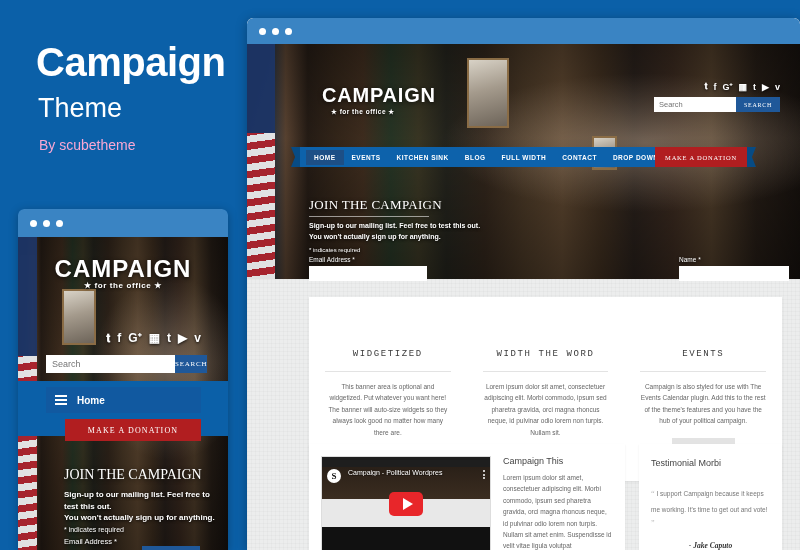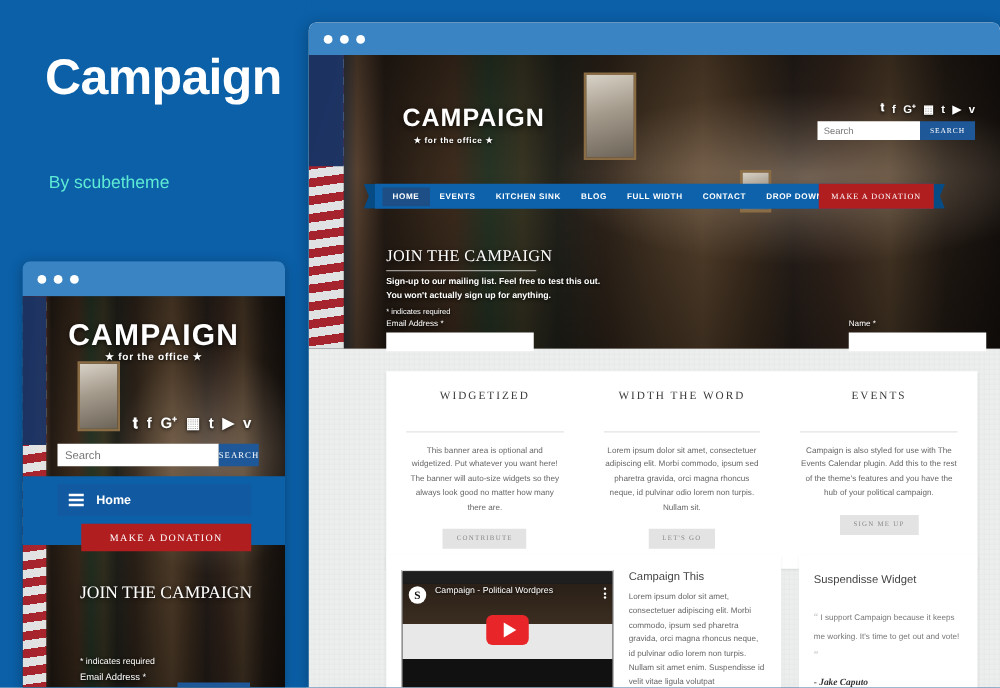--- a/index.html
+++ b/index.html
@@ -19,21 +19,21 @@
     position: absolute; left: 36px; top: 42px;
     font-size: 40px; font-weight: bold; color: #ffffff;
     letter-spacing: -0.5px; line-height: 1;
   }
   #promo-subtitle {
     position: absolute; left: 38px; top: 95px;
     font-size: 27px; font-weight: 300; color: #ffffff; line-height: 1;
   }
   #promo-author {
     position: absolute; left: 39px; top: 137px;
-    font-size: 14px; color: #5eead4;
+    font-size: 14px; color: #f9a8d4;
   }
 
   
   #mobile-window {
     position: absolute; left: 18px; top: 209px; width: 210px; height: 341px;
     border-radius: 6px 6px 0 0; overflow: hidden;
     box-shadow: 0 2px 10px rgba(0,0,0,.28);
     background: #0b60a8;
   }
   .chrome-bar {
@@ -255,23 +255,24 @@
       linear-gradient(90deg, rgba(0,0,0,.02) 1px, transparent 1px);
     background-size: 4px 4px;
   }
   #d-widgets {
     position: absolute; left: 62px; top: 18px; width: 473px; min-height: 124px;
     background: #fff; display: flex; box-shadow: 0 1px 2px rgba(0,0,0,.07);
     padding: 14px 0 16px;
   }
   .wcol { flex: 1; padding: 0 16px; text-align: center; }
   .wtitle {
-    font-family: Liberation Serif, serif; font-size: 9px; color: #3a3a3a;
-    letter-spacing: 1.6px; padding-bottom: 24px; border-bottom: 1px solid #e3e3e3;
+    font-family: Liberation Mono, monospace; font-size: 9px; color: #3a3a3a;
+    letter-spacing: 1.6px; padding-bottom: 12px; border-bottom: 1px solid #e3e3e3;
     margin-bottom: 9px;
+    margin-top: 38px;
   }
   .wtext { font-size: 6.5px; color: #666; line-height: 1.75; }
   .wbtn {
     margin-top: 11px; background: #e3e3e3; color: #8a8a8a; border: 0;
     padding: 5px 11px; font-size: 5.5px; font-family: "Liberation Serif", serif;
     letter-spacing: 1px; cursor: pointer;
   }
 
   #d-lower { position: absolute; left: 62px; top: 165px; width: 473px; display: flex; gap: 14px; }
   #d-main-card {
@@ -319,29 +320,30 @@
   #d-post-title { font-size: 9px; color: #444; margin-bottom: 6px; }
   #d-post-text { font-size: 6.5px; color: #666; line-height: 1.75; }
   #d-side-card {
     width: 143px; background: #fff; padding: 14px 12px;
     box-shadow: 0 1px 2px rgba(0,0,0,.07);
   }
   #d-side-title { font-size: 9px; color: #444; margin-bottom: 18px; }
   #d-quote { font-size: 6.5px; color: #777; line-height: 2.1; }
   .qmark { color: #bbb; font-size: 8px; font-family: "Liberation Serif", serif; }
   #d-quote-author {
-    text-align: left; font-family: "Liberation Serif", serif; font-weight: bold;
+    text-align: center; font-family: "Liberation Serif", serif; font-weight: bold;
     font-style: italic; font-size: 7.5px; color: #333; margin-top: 8px;
   }
 </style>
 </head>
 <body>
 
 <div id="left-panel">
   <div id="promo-title">Campaign</div>
+  <div id="promo-subtitle">Theme</div>
   <div id="promo-author">By scubetheme</div>
 </div>
 
 <div id="mobile-window">
   <div class="chrome-bar mobile">
     <span class="dot"></span>
     <span class="dot"></span>
     <span class="dot"></span>
   </div>
   <div id="mobile-body">
@@ -372,20 +374,25 @@
       <span id="m-hamburger">
           <i></i>
           <i></i>
           <i></i>
         </span>
       <span id="m-menu-label">Home</span>
     </div>
     <button id="m-donate">MAKE A DONATION</button>
 
     <div id="m-hero-title">JOIN THE CAMPAIGN</div>
+    <div id="m-hero-sub">
+      <span>Sign-up to our mailing list. Feel free to</span><br>
+      <span>test this out.</span><br>
+      <span>You won't actually sign up for anything.</span>
+    </div>
     <div id="m-req">* indicates required</div>
     <div id="m-emaillabel">Email Address *</div>
 
     <button id="m-subscribe">SUBSCRIBE</button>
   </div>
 </div>
 
 <div id="desktop-window">
   <div class="chrome-bar">
     <span class="dot"></span>
@@ -479,21 +486,21 @@
               </div>
             <div id="d-play"></div>
           </div>
           <div>
             <div id="d-post-title">Campaign This</div>
             <div id="d-post-text">Lorem ipsum dolor sit amet, consectetuer adipiscing elit. Morbi commodo, ipsum sed pharetra gravida, orci magna rhoncus neque, id pulvinar odio lorem non turpis. Nullam sit amet enim. Suspendisse id velit vitae ligula volutpat condimentum. Aliquam erat.</div>
           </div>
         </div>
 
         <div id="d-side-card">
-          <div id="d-side-title">Suspendisse Widget</div>
+          <div id="d-side-title">Testimonial Morbi</div>
           <div id="d-quote">
             <span class="qmark">“</span>
             <span>I support Campaign because it keeps me working. It's time to get out and vote!</span>
             <span class="qmark">”</span>
           </div>
           <div id="d-quote-author">- Jake Caputo</div>
 
         </div>
       </div>
 

